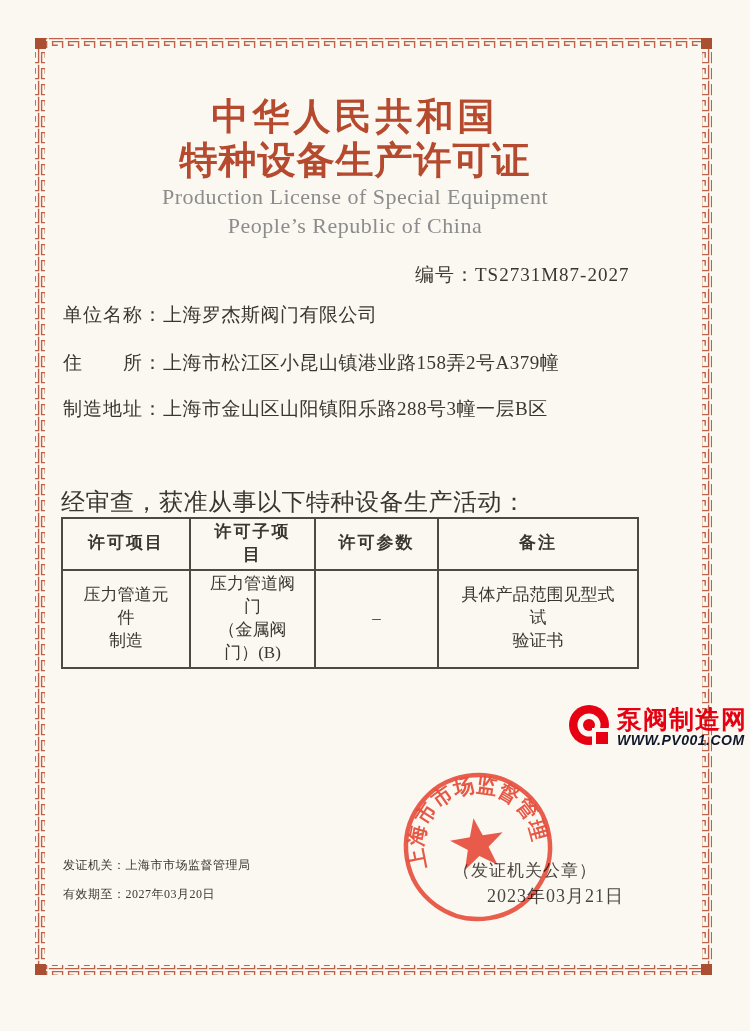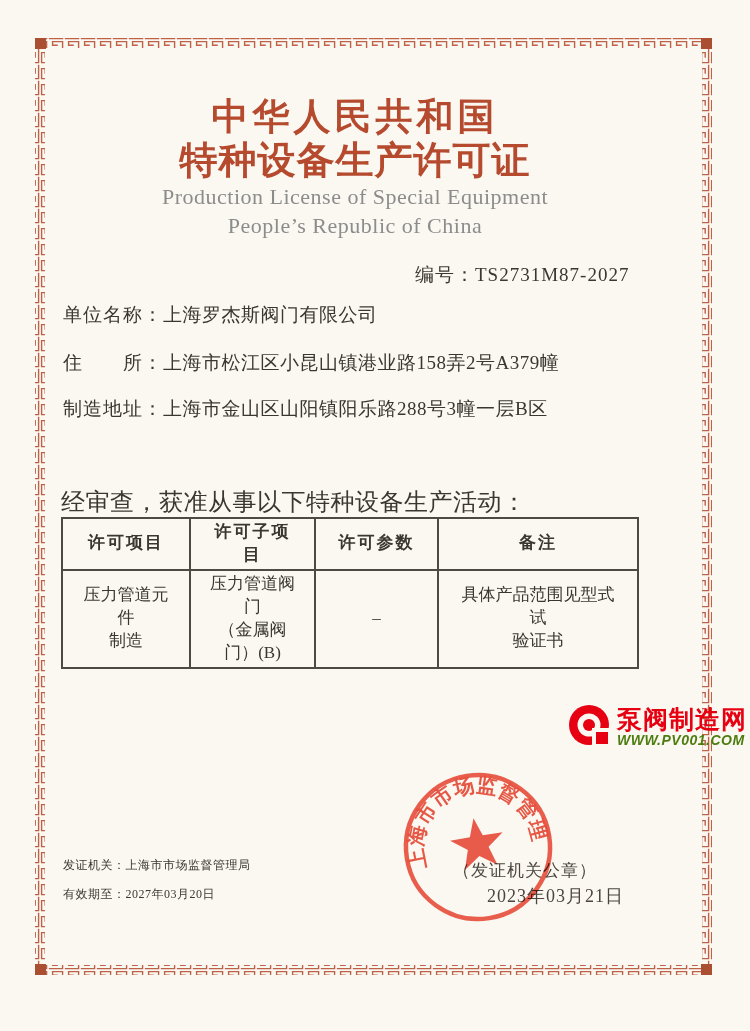--- a/index.html
+++ b/index.html
@@ -47,21 +47,21 @@
   .seal-caption{position:absolute;left:453px;top:859px;font-size:17px;color:#4a463f;letter-spacing:1px;}
   .issue-date{position:absolute;left:487px;top:884px;font-size:18px;color:#4a463f;letter-spacing:1px;}
 
   .stamp{position:absolute;left:383px;top:752px;width:190px;height:190px;
          mix-blend-mode:multiply;opacity:0.92;pointer-events:none;z-index:3;}
 
   .watermark{position:absolute;right:3px;bottom:2px;display:flex;align-items:center;z-index:4;justify-content:space-between;}
   .wm-text{margin-left:4px;}
   .wm-name{font-size:25px;font-weight:bold;color:#e60012;letter-spacing:1px;
            font-family:"Liberation Sans","DejaVu Sans",sans-serif;line-height:1.05;}
-  .wm-url{font-size:14px;font-weight:bold;font-style:italic;color:#4d7c0f;
+  .wm-url{font-size:14px;font-weight:bold;font-style:italic;color:#0f172a;
           font-family:"Liberation Sans","DejaVu Sans",sans-serif;letter-spacing:0.5px;}
 </style>
 </head>
 <body>
 
 <div class="page">
 
   <svg class="border-svg" width="750" height="1031" viewBox="0 0 750 1031" aria-hidden="true">
     <defs>
       <pattern id="mh" width="16" height="10" patternUnits="userSpaceOnUse">

